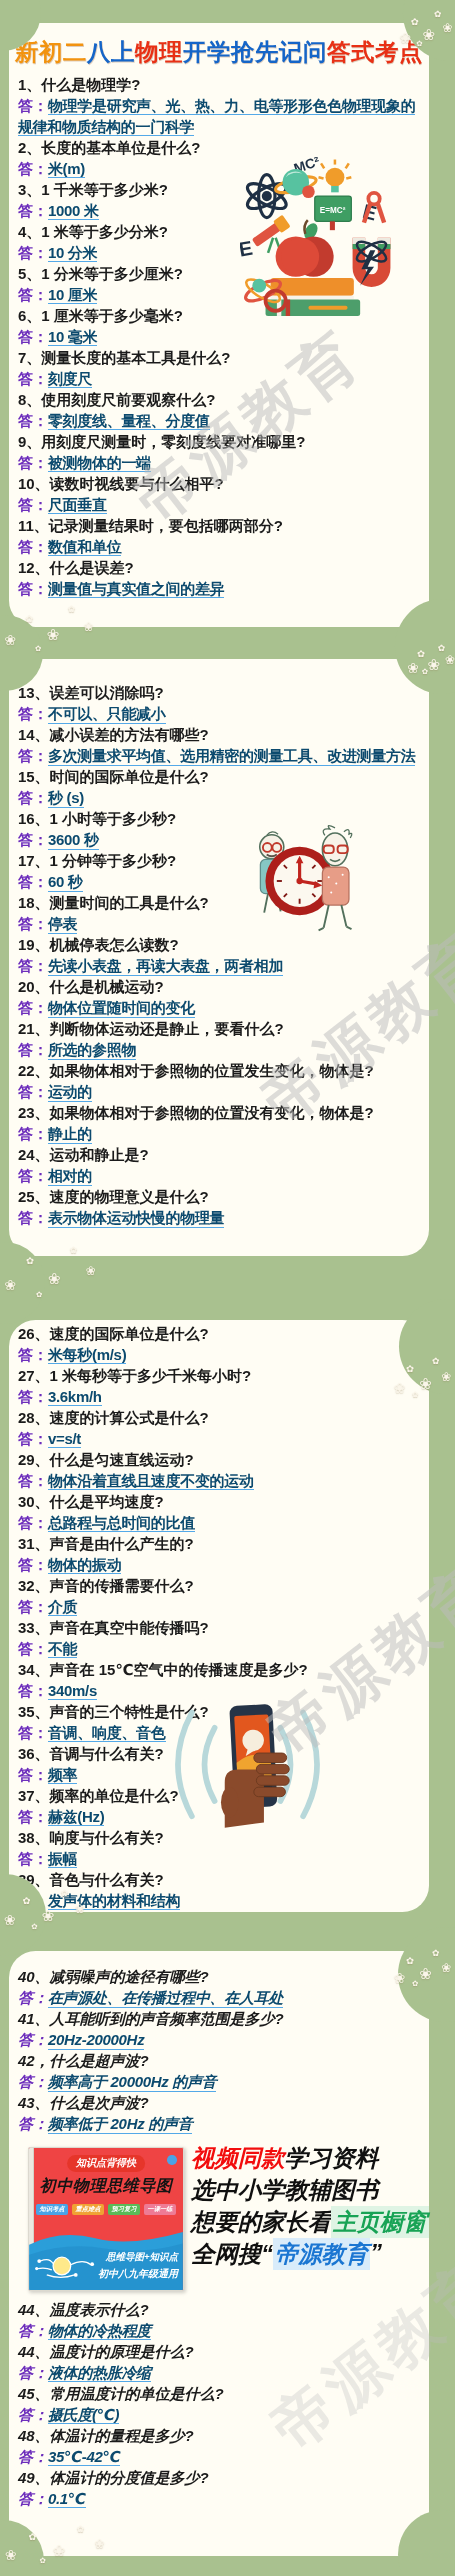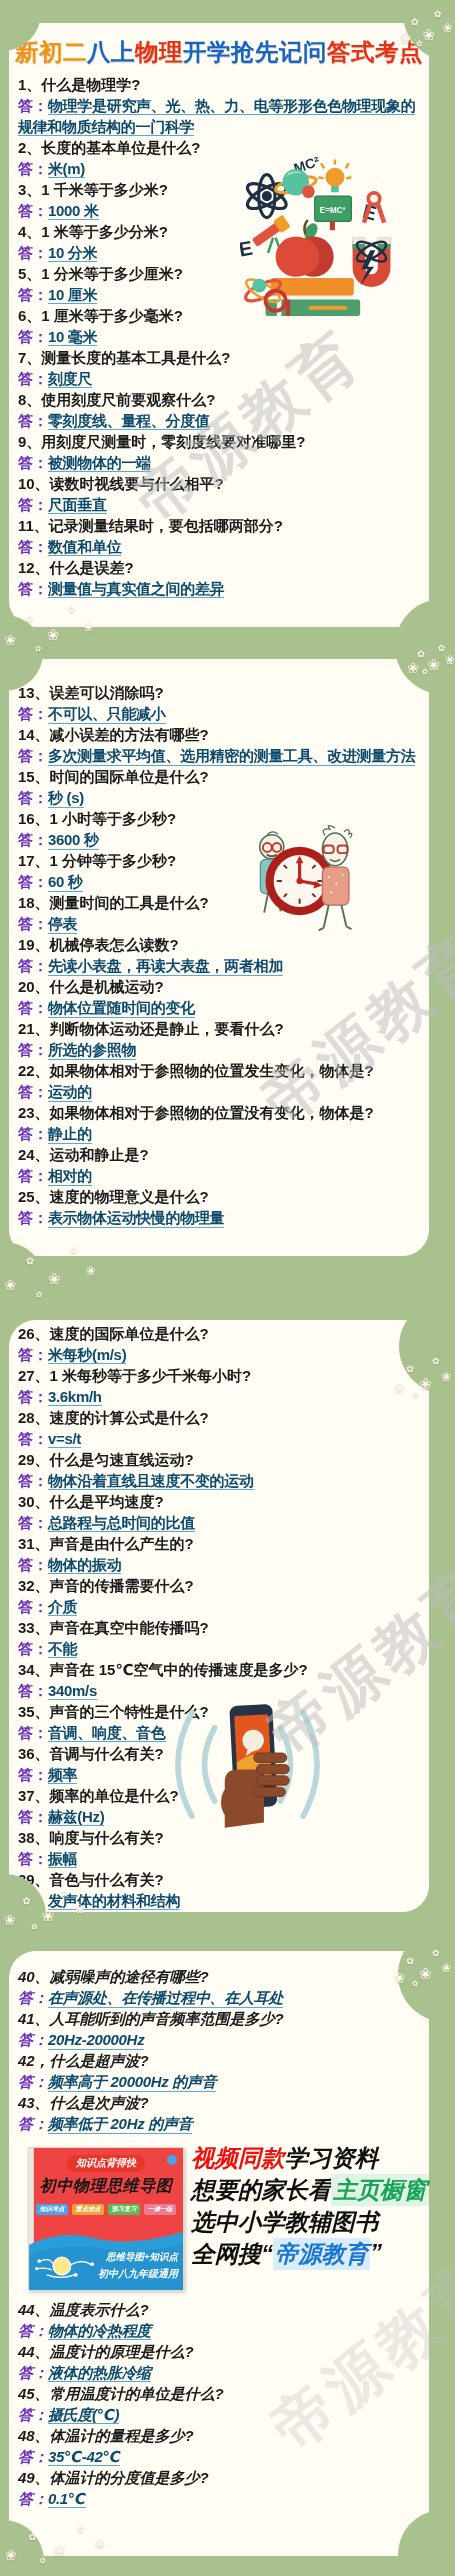--- a/index.html
+++ b/index.html
@@ -220,25 +220,25 @@
           <div class="book-cap2">初中八九年级通用</div>
         </div>
       </div>
 
       <div class="promo-text">
         <div class="promo-line">
             <span class="pt-red">视频同款</span>
             <span>学习资料</span>
           </div>
         <div class="promo-line">
+            <span>选中小学教辅图书</span>
+          </div>
+        <div class="promo-line">
             <span>想要的家长看</span>
             <span class="pt-green">主页橱窗</span>
-          </div>
-        <div class="promo-line">
-            <span>选中小学教辅图书</span>
           </div>
         <div class="promo-line">
             <span>全网搜“</span>
             <span class="pt-blue">帝源教育</span>
             <span>”</span>
           </div>
       </div>
     </div>
 
     <div class="qa-list">

